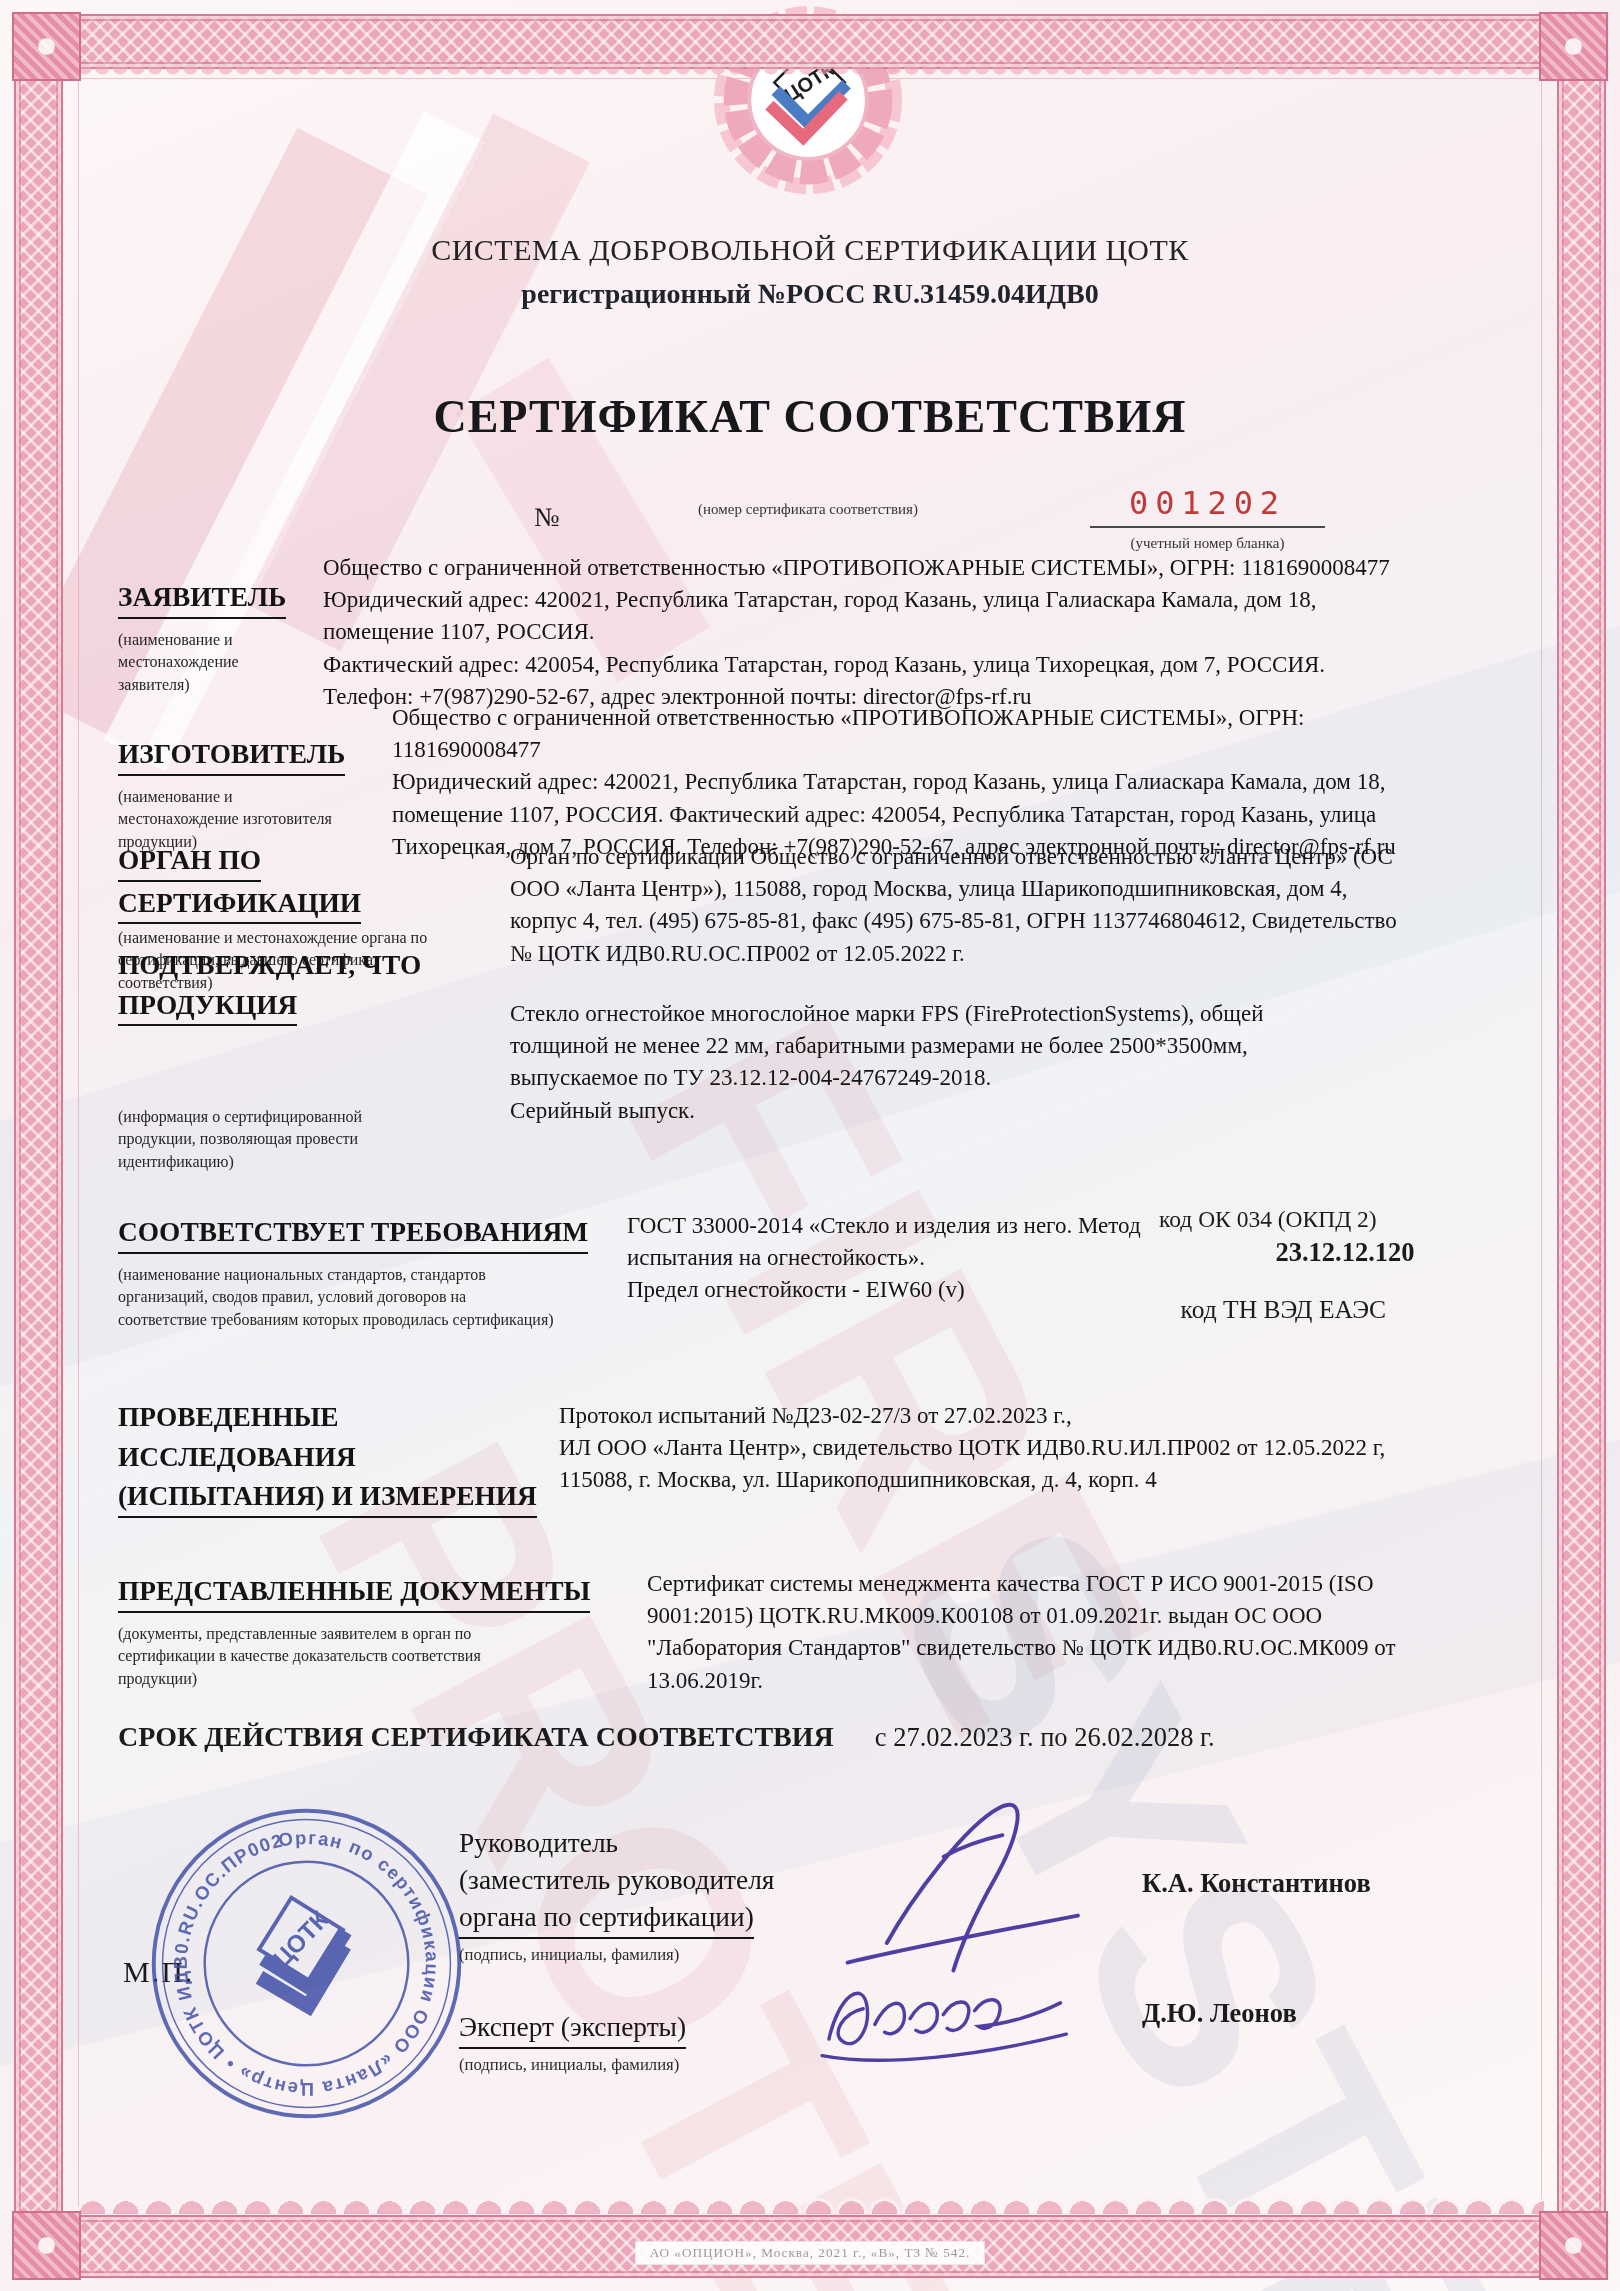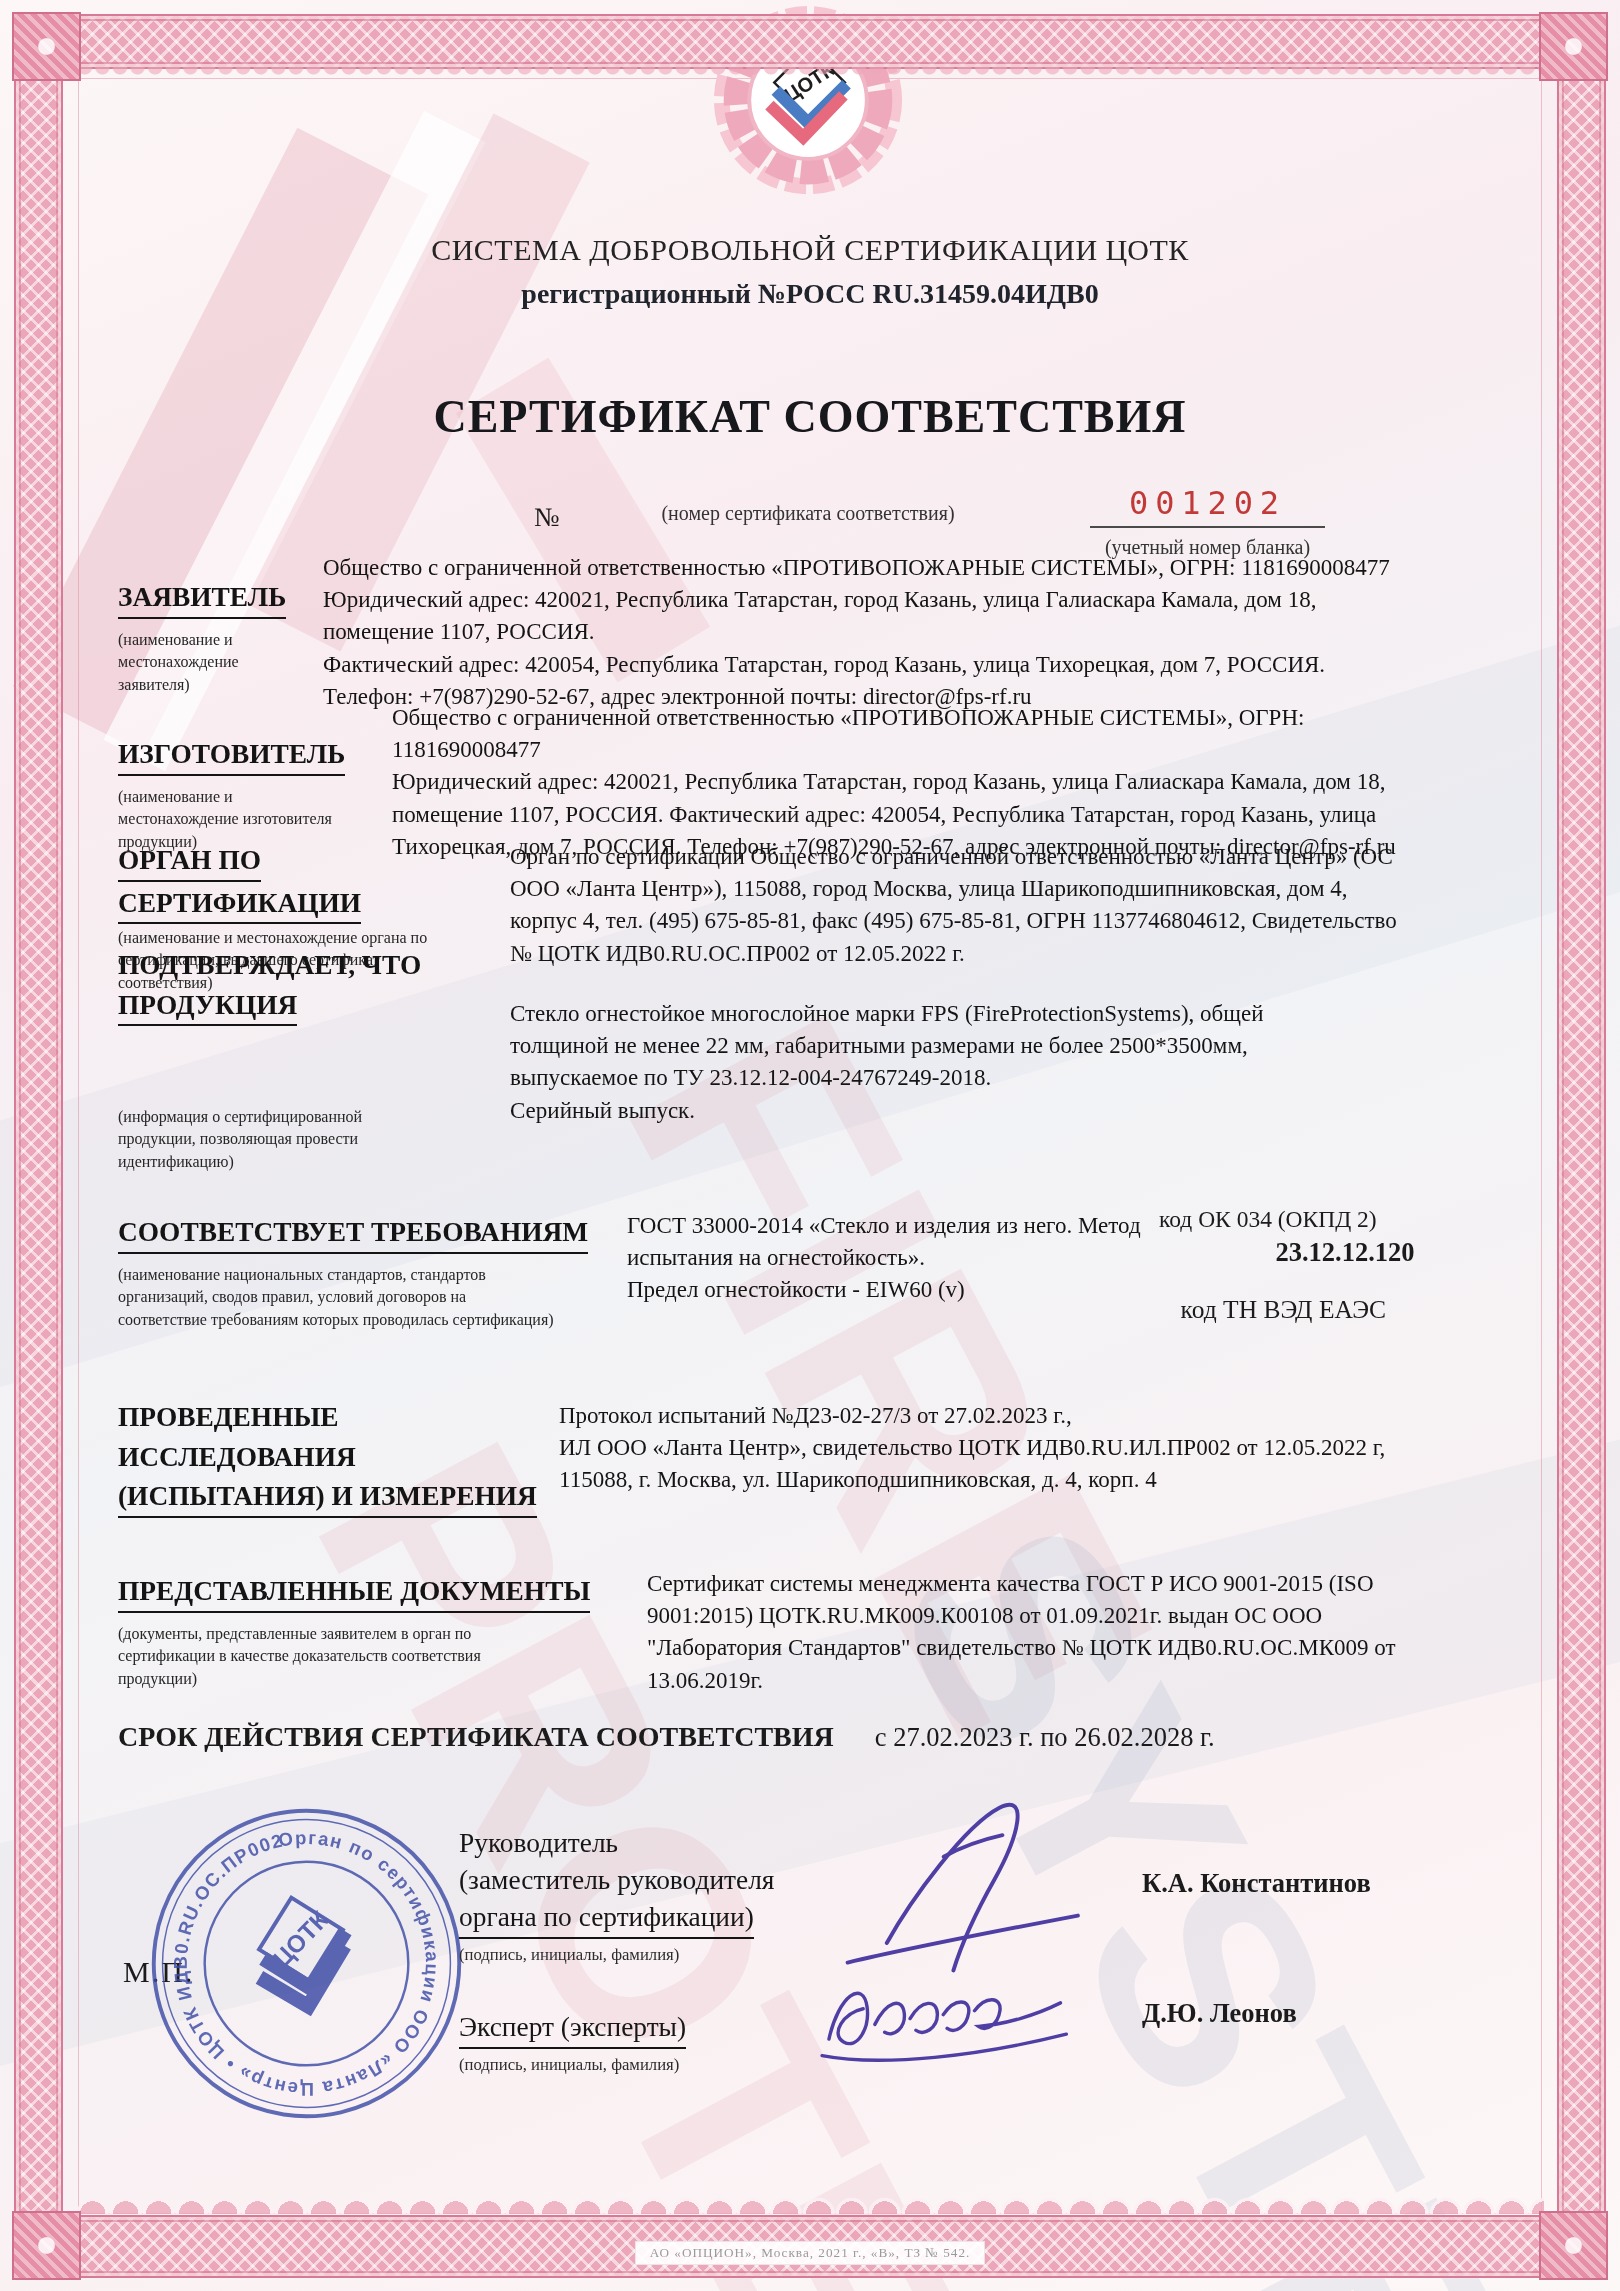--- a/index.html
+++ b/index.html
@@ -44,21 +44,21 @@
     transform-origin:0 0;white-space:nowrap;}
   .wm-word.blue{color:rgba(116,142,176,.12);}
   .blueband{background:rgba(171,188,209,.10);}
   
   .sysline{left:0;right:0;top:233px;text-align:center;font-size:30px;letter-spacing:0.5px;color:#242424;z-index:2;}
   .regline{left:0;right:0;top:278px;text-align:center;font-size:28px;font-weight:bold;color:#20242c;z-index:2;}
   .title{left:0;right:0;top:390px;text-align:center;font-size:46px;font-weight:bold;letter-spacing:1px;color:#17181c;z-index:2;}
   .numprefix{left:534px;top:502px;font-size:26.5px;z-index:2;}
   .numbox{left:567px;top:494px;width:482px;z-index:2;text-align:center;}
   .numbox .num{font-size:26.5px;font-weight:bold;padding-bottom:6.9px;border-bottom:2px solid #3a3a3a;}
-  .numbox .cap,.blankbox .cap{font-size:20px;color:#333;margin-top:4.9px;}
+  .numbox .cap,.blankbox .cap{font-size:15px;color:#333;margin-top:4.9px;}
   .blankbox{left:1090px;top:484px;width:235px;z-index:2;text-align:center;}
   .blankbox .num{font-family:"DejaVu Sans Mono",monospace;font-size:32px;letter-spacing:6.9px;color:#c23a38;
     padding-bottom:3.9px;border-bottom:2px solid #4a4a4a;}
   
   .lbl{font-size:27.4px;font-weight:bold;color:#141414;line-height:1.3;z-index:2;}
   .u{border-bottom:2.9px solid #141414;padding-bottom:1px;display:inline-block;}
   .cap{font-size:16px;color:#262626;line-height:1.4;white-space:pre-line;z-index:2;}
   .body{font-size:23px;color:#141414;line-height:1.4;white-space:pre-line;z-index:2;}
   .codes{font-size:23.5px;z-index:2;}
   .codes .v{font-weight:bold;font-size:26.5px;text-align:center;margin-top:3.9px;}

